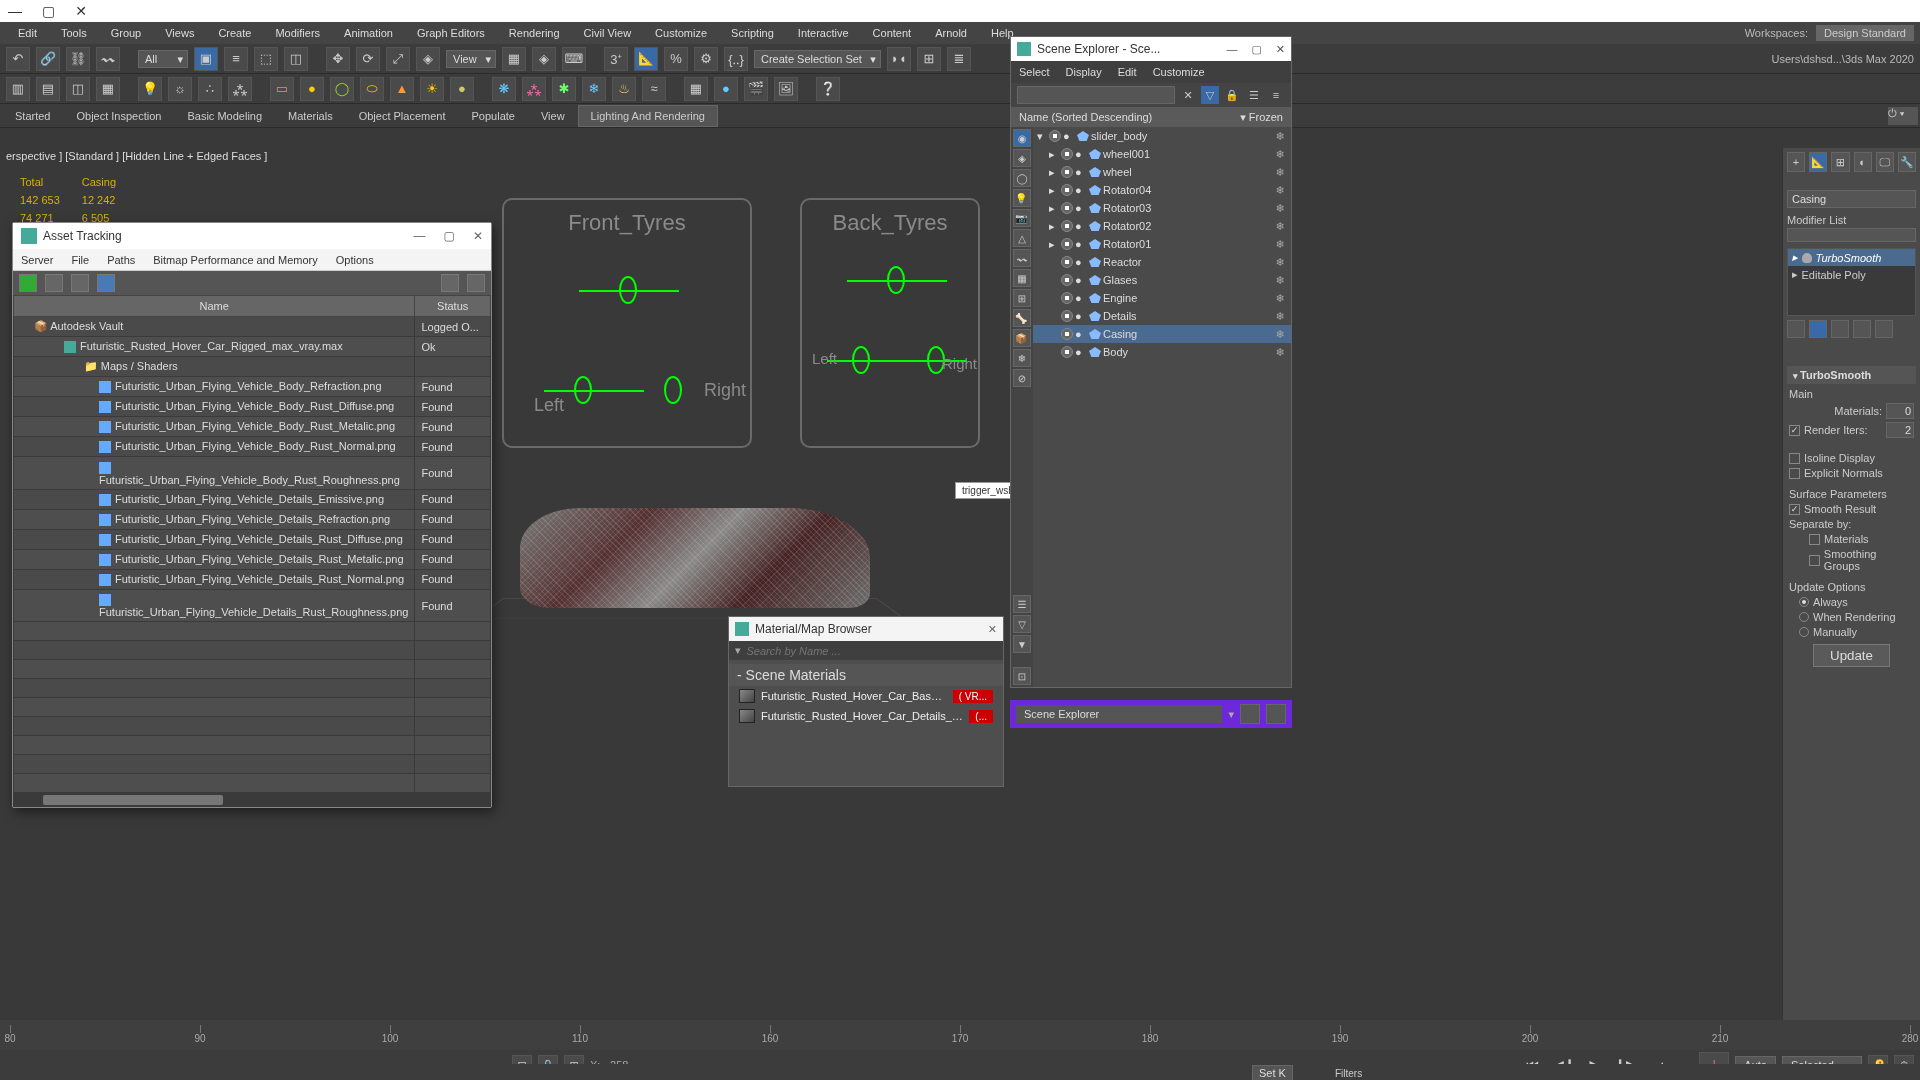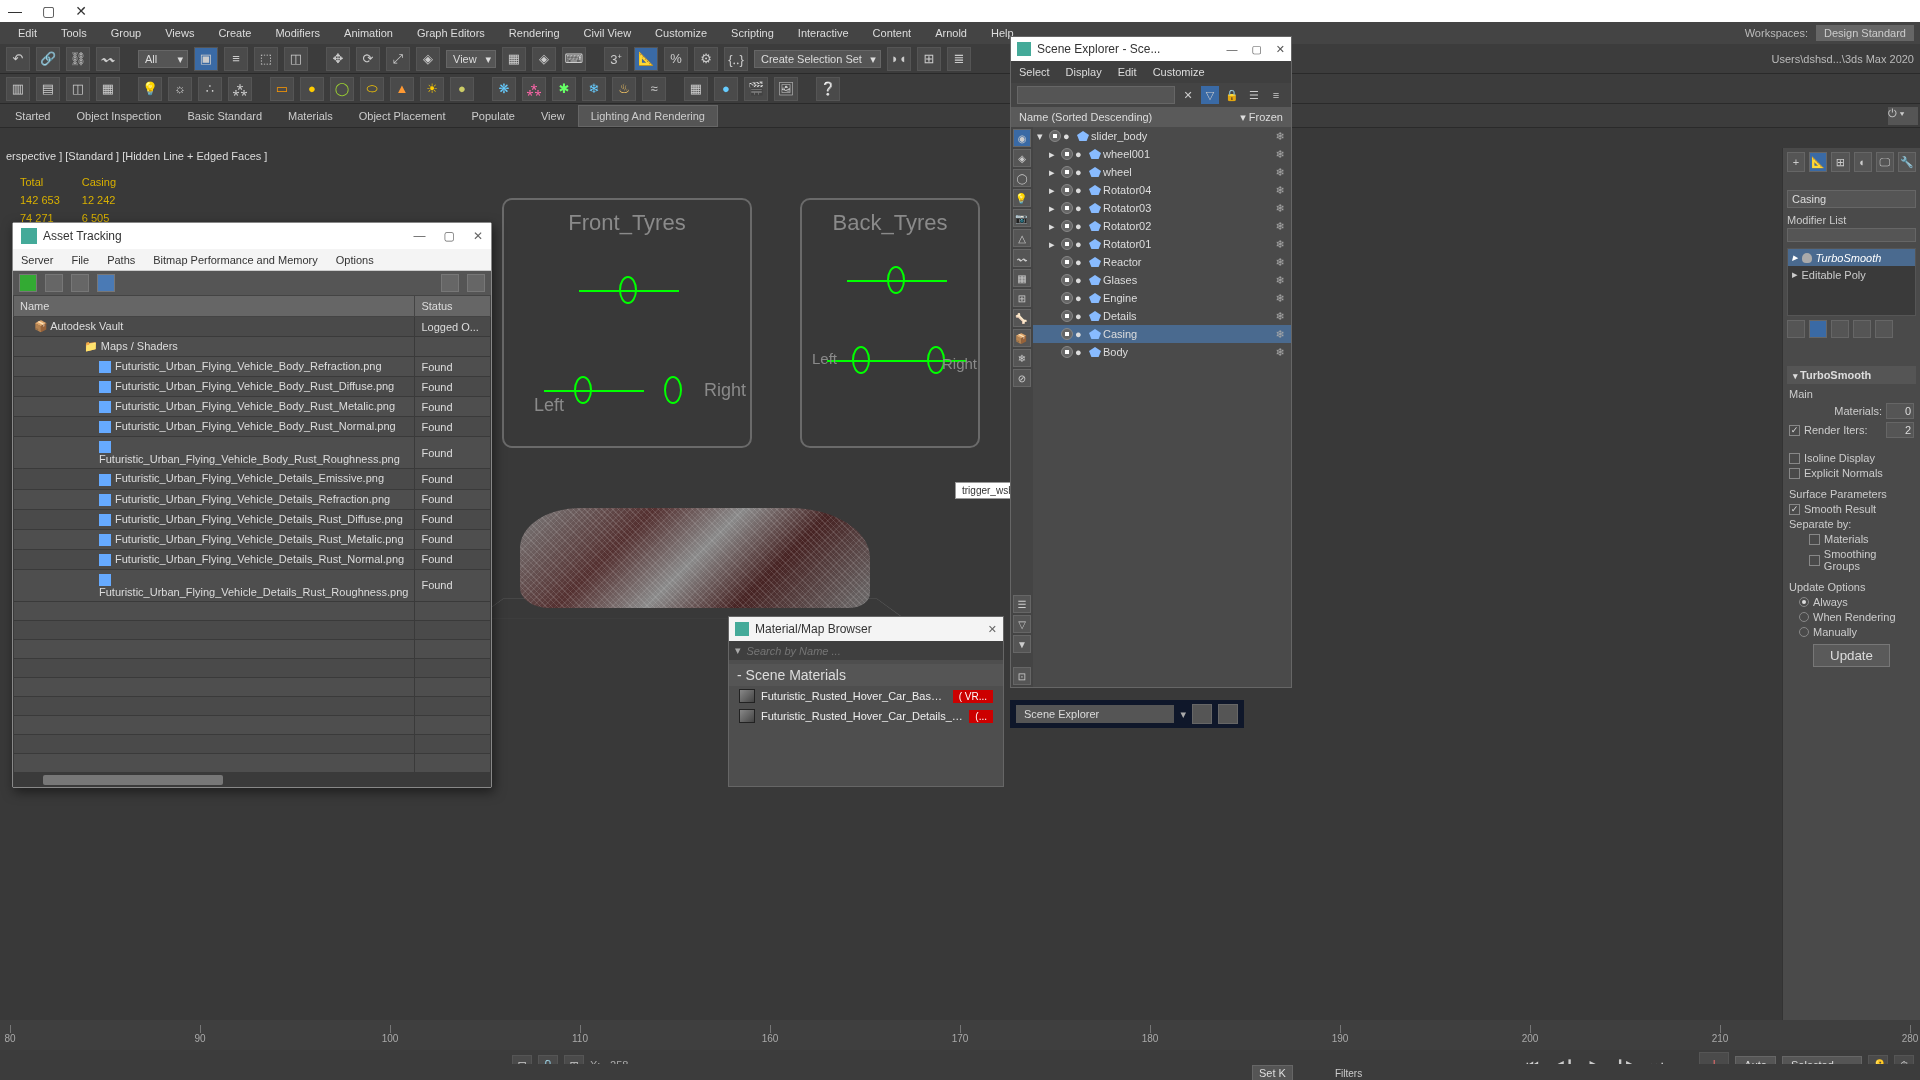--- a/index.html
+++ b/index.html
@@ -55,21 +55,21 @@
 .asset-title .icon-box { width: 16px; height: 16px; background: #4a9; display: inline-block; }
 .asset-title .t { flex: 1; font-size: 12px; }
 .asset-title .wc { display: flex; gap: 18px; color: #666; cursor: pointer; font-size: 12px; }
 .asset-menu { background: #f4f4f4; height: 22px; display: flex; align-items: center; padding: 0 8px; gap: 18px; color: #333; border-bottom: 1px solid #ccc; }
 .asset-menu span { cursor: pointer; }
 .asset-toolbar { background: #555; height: 24px; display: flex; align-items: center; padding: 0 6px; gap: 8px; }
 .asset-toolbar .abtn { width: 18px; height: 18px; background: #666; border: 1px solid #777; cursor: pointer; }
 .asset-toolbar .abtn.active { background: #4a7ab5; }
 .asset-toolbar .spacer { flex: 1; }
 .asset-table { width: 100%; border-collapse: collapse; color: #ddd; background: #4e4e4e; font-size: 11px; }
-.asset-table th { background: #666; padding: 4px 6px; text-align: left; border: 1px solid #444; font-weight: normal; }
+.asset-table th { background: #666; padding: 4px 6px; text-align: center; border: 1px solid #444; font-weight: normal; }
 .asset-table td { padding: 3px 6px; border: 1px solid #3a3a3a; }
 .asset-table tr:nth-child(even) td { background: #4a4a4a; }
 .asset-table .file-icon { display: inline-block; width: 12px; height: 12px; background: #6af; margin-right: 4px; vertical-align: middle; }
 .asset-table .indent1 { padding-left: 50px; }
 .asset-table .indent2 { padding-left: 70px; }
 .asset-table .indent3 { padding-left: 85px; }
 .asset-empty-row td { height: 19px; }
 .asset-scrollbar { height: 14px; background: #3a3a3a; position: relative; }
 .asset-scrollbar .thumb { position: absolute; left: 30px; top: 2px; width: 180px; height: 10px; background: #777; border-radius: 2px; }
 
@@ -152,21 +152,21 @@
 
 
 .status-bar { position: absolute; left: 0; right: 0; bottom: 0; background: #3c3c3c; display: flex; align-items: center; padding: 0 6px; gap: 6px; }
 .status-bar .stat-btn { width: 20px; height: 20px; background: #4a4a4a; border: 1px solid #555; cursor: pointer; display: flex; align-items: center; justify-content: center; font-size: 11px; }
 .status-bar .coord { color: #aaa; font-size: 11px; }
 .status-bar .spacer { flex: 1; }
 .status-bar .txtbox { background: #555; border: 1px solid #666; padding: 2px 8px; color: #ddd; font-size: 11px; }
 .status-bar .play { font-size: 14px; cursor: pointer; padding: 0 4px; }
 
 
-.se-label-bar { position: absolute; left: 1010px; top: 700px; width: 234px; height: 28px; background: #0f172a; display: flex; align-items: center; padding: 0 6px; gap: 6px; }
+.se-label-bar { position: absolute; left: 1010px; top: 700px; width: 282px; height: 28px; background: #6d28d9; display: flex; align-items: center; padding: 0 6px; gap: 6px; }
 .se-label-bar .txt { background: #555; padding: 3px 8px; flex: 1; color: #ddd; }
 .se-label-bar .lbtn { width: 20px; height: 20px; background: #555; border: 1px solid #666; cursor: pointer; }
 </style>
 </head>
 <body>
 
 <div class="titlebar">
   <div class="win-controls">
     <span>—</span>
     <span>▢</span>
@@ -260,21 +260,21 @@
   <div class="tbtn" style="color:#6cf">●</div>
   <div class="tbtn">🎬</div>
   <div class="tbtn">🖼</div>
   <div class="sep"></div>
   <div class="tbtn">❔</div>
 </div>
 
 <div class="ribbon-tabs">
   <div class="rtab">Started</div>
   <div class="rtab">Object Inspection</div>
-  <div class="rtab">Basic Standard</div>
+  <div class="rtab">Basic Modeling</div>
   <div class="rtab">Materials</div>
   <div class="rtab">Object Placement</div>
   <div class="rtab">Populate</div>
   <div class="rtab">View</div>
   <div class="rtab active">Lighting And Rendering</div>
   <div style="flex:1"></div>
   <div class="tbtn" style="width:30px;height:18px;background:#555">⏻ ▾</div>
 </div>
 
 <div class="viewport-container">
@@ -364,20 +364,24 @@
   </div>
   <table class="asset-table">
     <tbody>
         <tr>
           <th style="width:400px">Name</th>
           <th>Status</th>
         </tr>
     <tr>
           <td style="padding-left:20px">📦 <span>Autodesk Vault</span></td>
           <td>Logged O...</td>
+        </tr>
+    <tr>
+          <td class="indent1"><span style="display:inline-block;width:12px;height:12px;background:#4a9;margin-right:4px;vertical-align:middle"></span><span>Futuristic_Rusted_Hover_Car_Rigged_max_vray.max</span></td>
+          <td>Ok</td>
         </tr>
     <tr>
           <td class="indent2">📁 <span>Maps / Shaders</span></td>
           <td></td>
         </tr>
     </tbody>
       <tbody id="asset-items">
         <tr>
           <td class="indent3"><span class="file-icon"></span>Futuristic_Urban_Flying_Vehicle_Body_Refraction.png</td>
           <td>Found</td>

